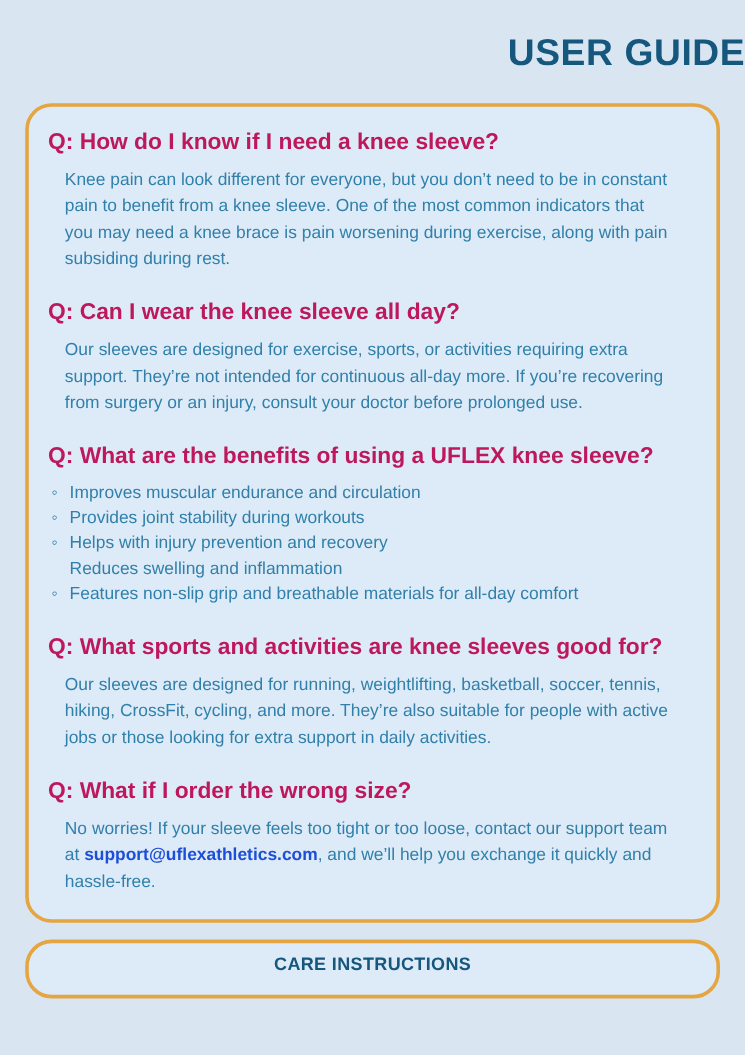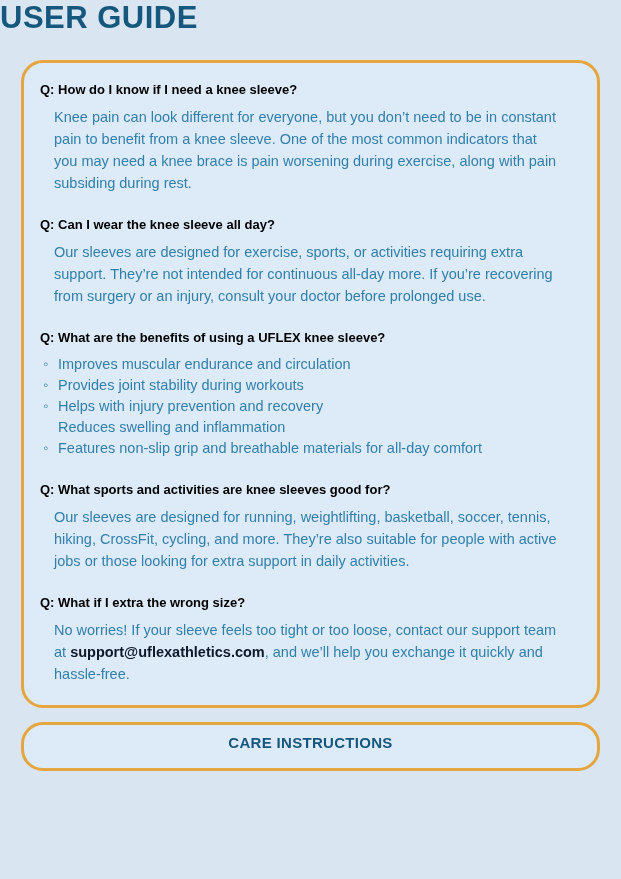--- a/index.html
+++ b/index.html
@@ -3,45 +3,45 @@
 <meta charset="utf-8">
 <style>
   html,body { margin:0; padding:0; }
   body {
     width:621px; height:879px;
     background:#d9e6f2;
     font-family:"Liberation Sans", sans-serif;
     overflow:hidden;
   }
   .page-title {
-    margin:0; margin-bottom:24px;
-    text-align:left;
+    margin:0; padding-top:26px; margin-bottom:24px;
+    text-align:right;
     color:#15577d; font-size:31px; font-weight:bold; letter-spacing:0.5px;
   }
   .faq-box {
     margin:0 21px;
     background:#ddeaf7;
     border:3px solid #e5a540;
     border-radius:22px;
     padding:19px 18px 8px 16px;
   }
   .faq-item { margin-bottom:23px; }
   .faq-item:last-child { margin-bottom:12px; }
   .question {
     margin:0 0 9px 0;
-    color:#000000; font-size:13px; font-weight:bold;
+    color:#be185d; font-size:19px; font-weight:bold;
   }
   .answer {
     margin:0 15px 0 14px;
     color:#3180aa; font-size:14.5px; line-height:22px;
   }
   .bullets { margin:0 0 0 3px; }
   .bullet-row { display:flex; color:#3180aa; font-size:14.5px; line-height:21px; }
   .bullet-marker { width:15px; flex:0 0 15px; text-align:left; }
-  .email-link { color:#0f172a; font-weight:bold; text-decoration:none; }
+  .email-link { color:#1d4ed8; font-weight:bold; text-decoration:none; }
   .care-box {
     margin:14px 21px 0;
     background:#ddeaf7;
     border:3px solid #e5a540;
     border-radius:22px;
     padding:9px 0 10px;
   }
   .care-title {
     margin:0 0 7px;
     text-align:center;
@@ -91,21 +91,21 @@
     </div>
   </div>
 
 
   <div class="faq-item">
     <p class="question">Q: What sports and activities are knee sleeves good for?</p>
     <p class="answer">Our sleeves are designed for running, weightlifting, basketball, soccer, tennis, hiking, CrossFit, cycling, and more. They’re also suitable for people with active jobs or those looking for extra support in daily activities.</p>
   </div>
 
   <div class="faq-item">
-    <p class="question">Q: What if I extra the wrong size?</p>
+    <p class="question">Q: What if I order the wrong size?</p>
     <p class="answer"><span>No worries! If your sleeve feels too tight or too loose, contact our support team at </span><a href="#" class="email-link">support@uflexathletics.com</a><span>, and we’ll help you exchange it quickly and hassle-free.</span></p>
   </div>
 
 </div>
 
 <div class="care-box">
   <p class="care-title">CARE INSTRUCTIONS</p>
 
 </div>
 

